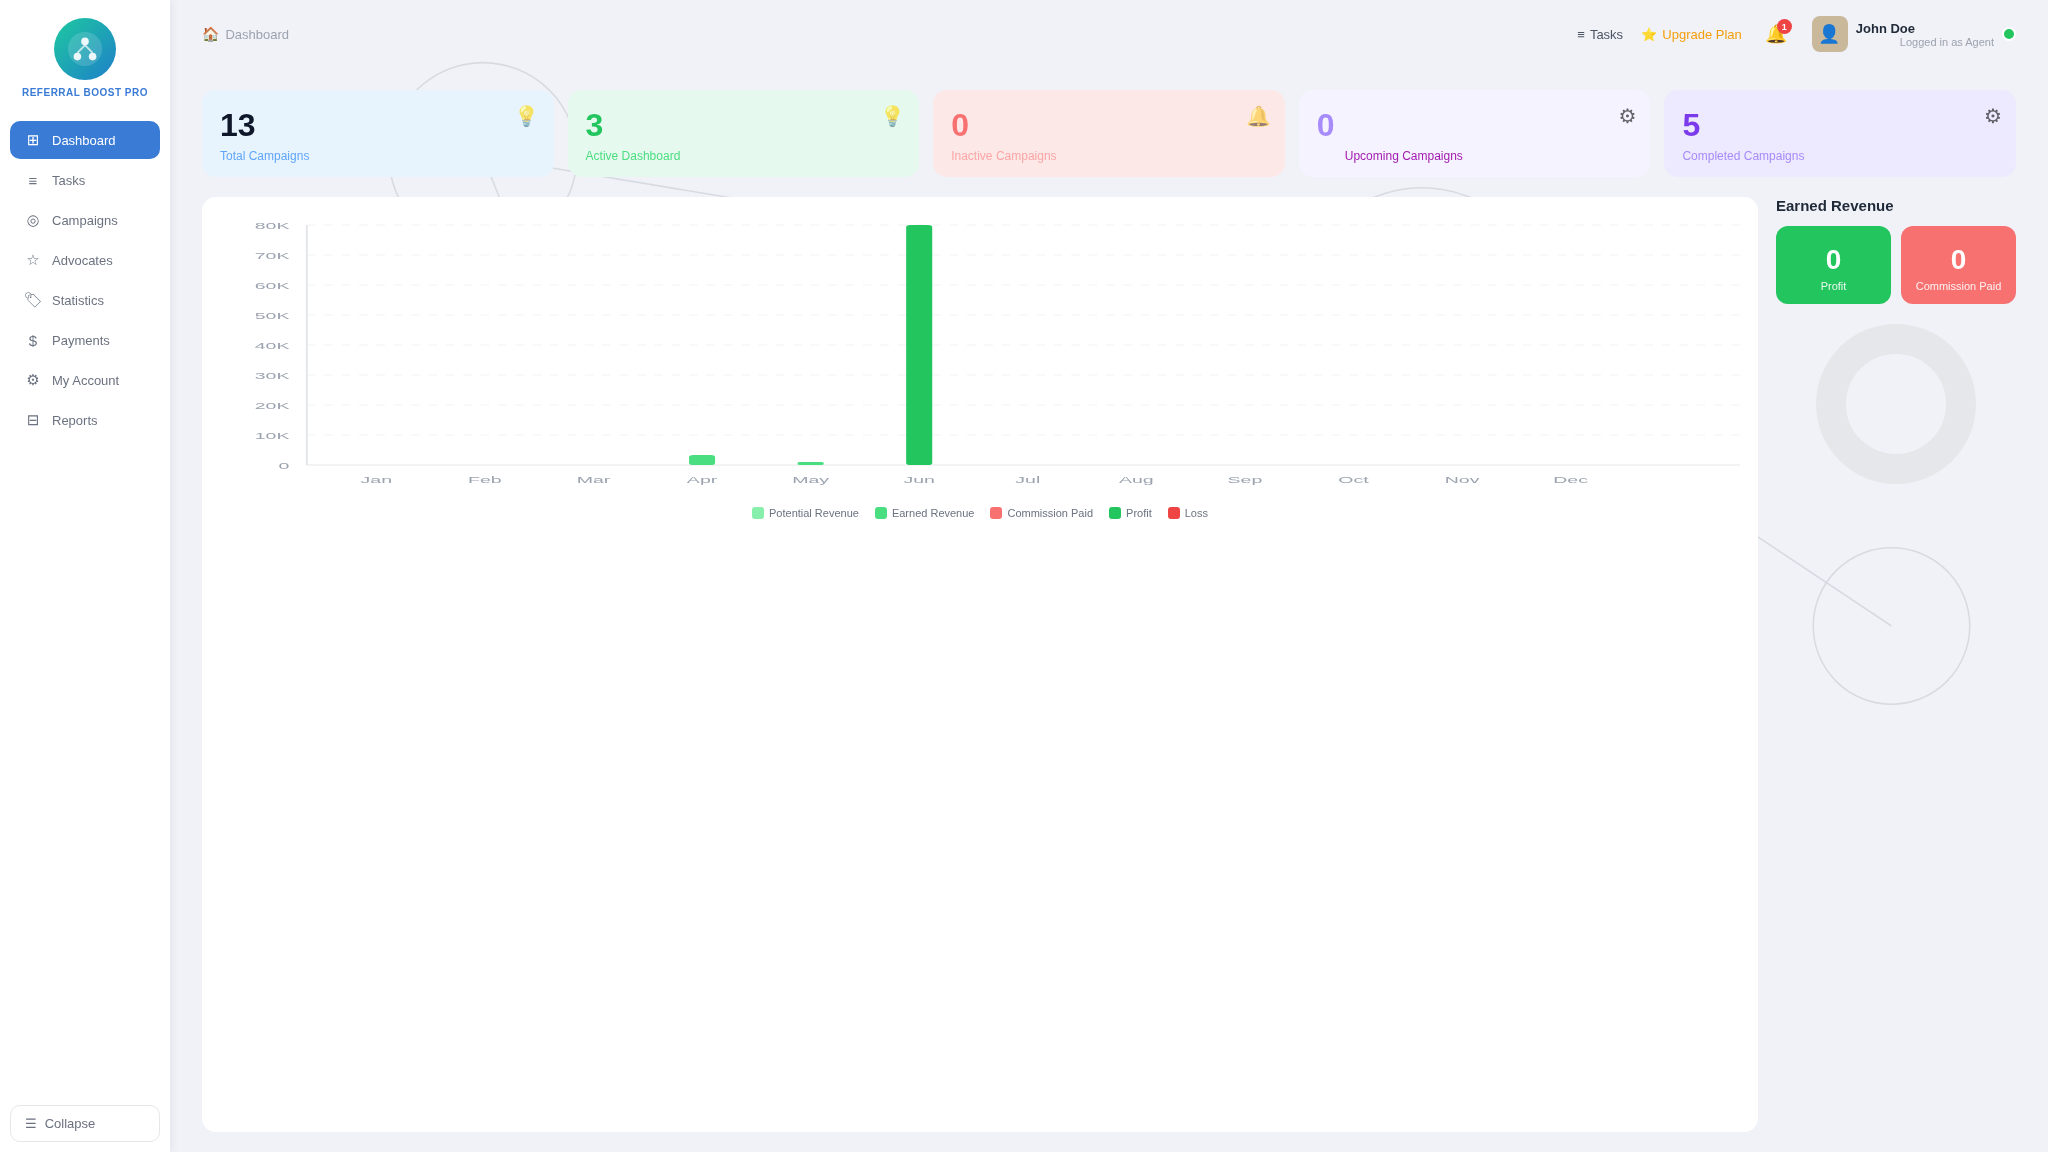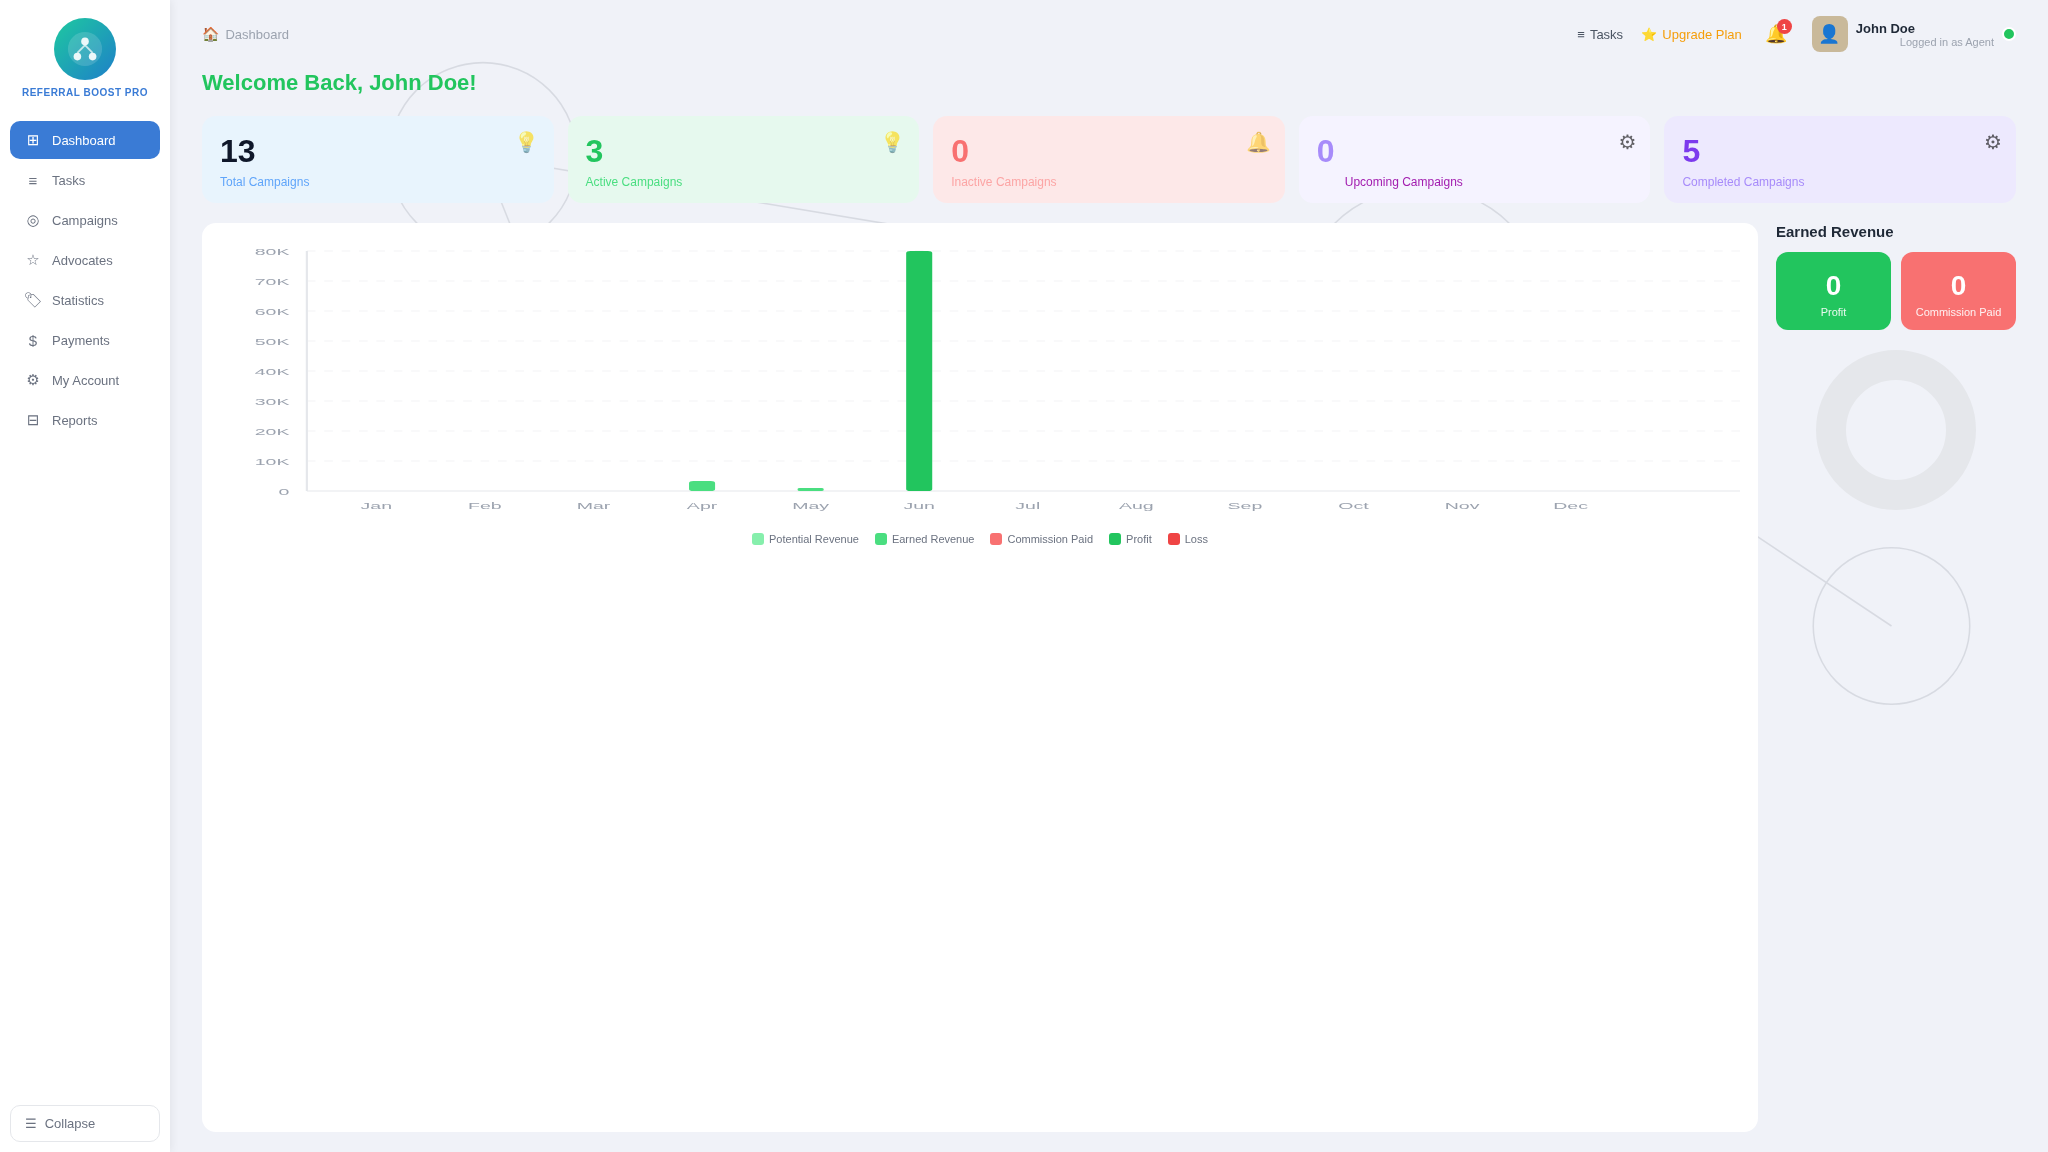--- a/index.html
+++ b/index.html
@@ -464,35 +464,32 @@
         <div>
           <div class="user-name">John Doe</div>
           <div class="user-role">Logged in as Agent</div>
         </div>
         <div class="user-online"></div>
       </div>
     </div>
   </div>
 
   <div class="welcome-section">
-    <div class="welcome-title">
-      <span>Welcome Back, </span><span style="color:#22c55e">John Doe!</span>
-    </div>
   </div>
 
   <div class="stats-row">
     <div class="stat-card blue">
       <span class="stat-icon">💡</span>
       <span class="stat-number">13</span>
       <span class="stat-label">Total Campaigns</span>
     </div>
     <div class="stat-card green">
       <span class="stat-icon">💡</span>
       <span class="stat-number">3</span>
-      <span class="stat-label">Active Campaigns</span>
+      <span class="stat-label">Active Dashboard</span>
     </div>
     <div class="stat-card pink">
       <span class="stat-icon">🔔</span>
       <span class="stat-number">0</span>
       <span class="stat-label">Inactive Campaigns</span>
     </div>
     <div class="stat-card purple-light">
       <span class="stat-icon">⚙</span>
       <span class="stat-number">0</span>
       <span class="stat-label">Upcoming Campaigns</span>

